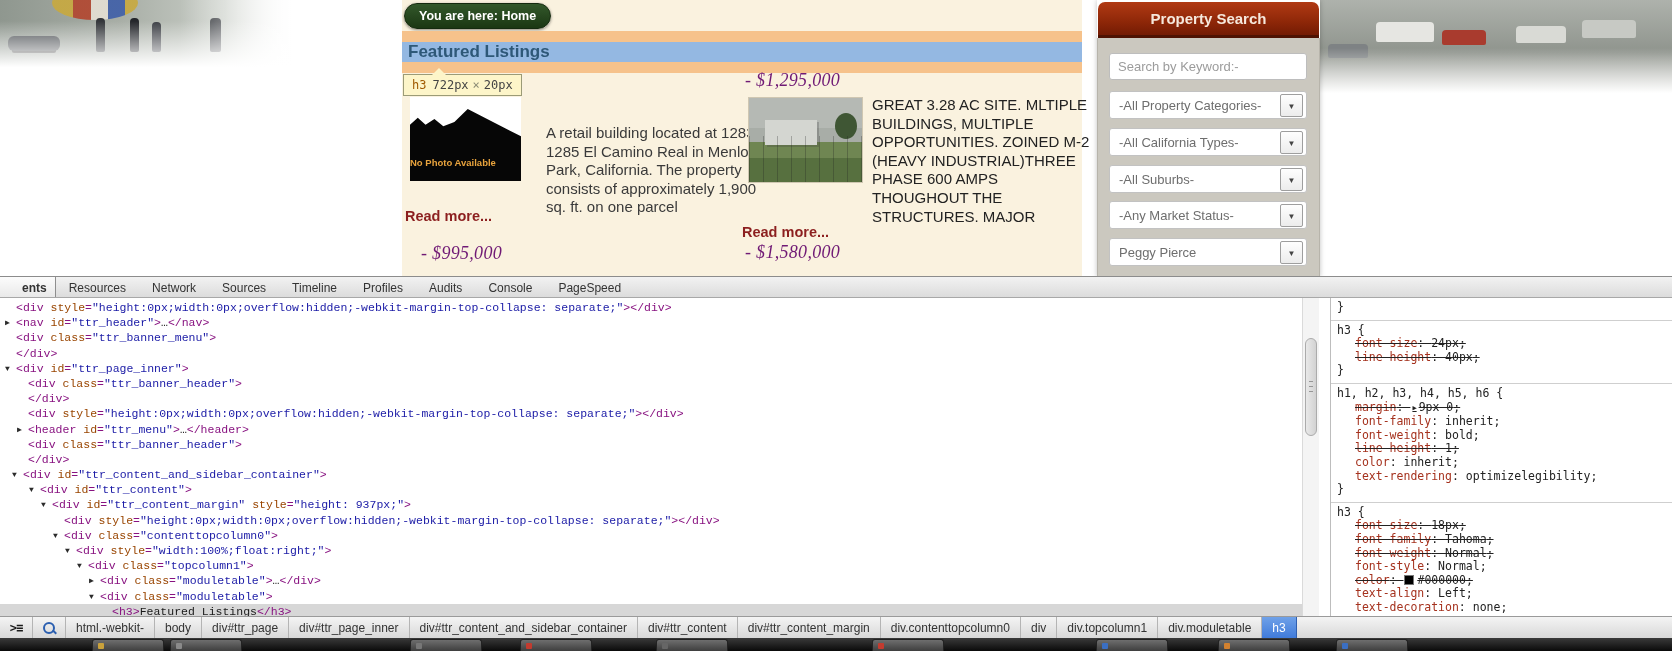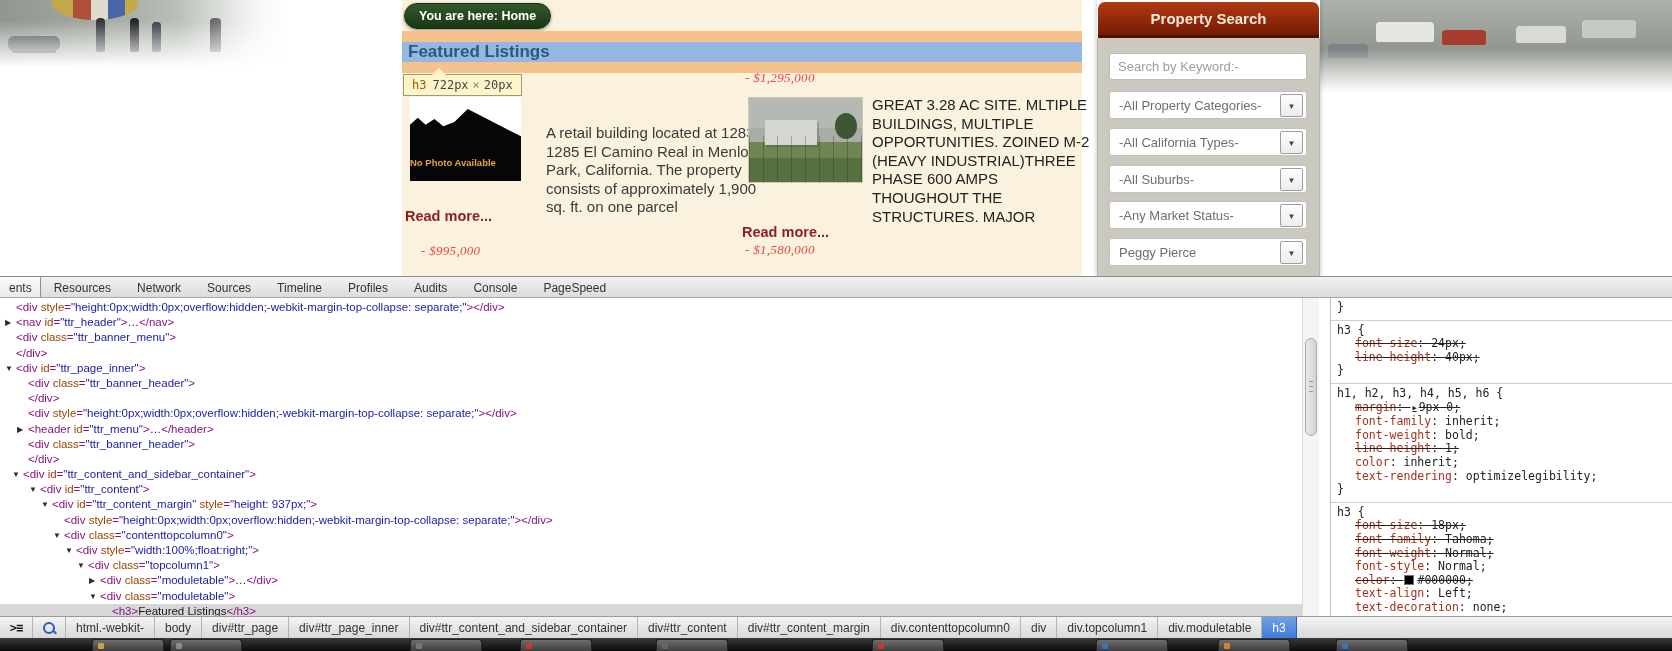--- a/index.html
+++ b/index.html
@@ -40,22 +40,22 @@
   .hl-content{position:absolute;left:402px;top:42px;width:680px;height:20px;background:#94B8E2;}
   .page-title{position:absolute;left:6px;top:0;font-size:17px;font-weight:bold;color:#2E5878;line-height:20px;white-space:nowrap;}
 
   .tooltip{position:absolute;left:403px;top:74px;padding:3px 8px;background:#FDF5C9;border:1px solid #9B9B77;
     font-family:"DejaVu Sans Mono",monospace;font-size:12px;color:#444;white-space:nowrap;}
   .tooltip::before{content:"";position:absolute;left:28px;top:-7px;border-left:7px solid transparent;
     border-right:7px solid transparent;border-bottom:7px solid #FDF5C9;}
   .tt-tag{color:#A05A00;margin-right:6px;}
   .tt-dim{color:#8A8A74;margin:0 4px;}
 
-  .price{position:absolute;font-family:"Liberation Serif",serif;font-style:italic;font-size:13px;
-    color:#ef4444;letter-spacing:.3px;white-space:nowrap;}
+  .price{position:absolute;font-family:"Liberation Serif",serif;font-style:italic;font-size:18px;
+    color:#701a75;letter-spacing:.3px;white-space:nowrap;}
 
   .nophoto{position:absolute;left:410px;top:97px;width:111px;height:84px;background:#fff;overflow:hidden;}
   .sil{position:absolute;left:0;right:0;top:12px;bottom:0;background:#060606;
     clip-path:polygon(0 22%,7% 12%,14% 22%,22% 14%,30% 24%,40% 18%,52% 0%,100% 38%,100% 100%,0 100%);}
   .nptext{position:absolute;bottom:13px;left:0;width:100%;text-align:left;color:#E8A33D;
     font-size:9.5px;font-weight:bold;white-space:nowrap;}
 
   .desc{font-size:15px;line-height:18.6px;color:#3A3A3A;}
   .desc-left{position:absolute;left:546px;top:100px;width:214px;margin-top:24px;}
   .listing-right{position:absolute;left:742px;top:96px;width:348px;font-size:15px;line-height:18.6px;color:#222;}
@@ -82,25 +82,25 @@
   .dd-btn{position:absolute;right:3px;top:2px;width:21px;height:21px;background:linear-gradient(#FEFEFE,#ECECEC);
     border:1px solid #9E9E9E;border-radius:2px;text-align:center;cursor:pointer;}
   .dd-btn span{font-size:8px;color:#444;line-height:21px;}
 
   
   .devtools{position:absolute;left:0;top:276px;width:1672px;height:362px;background:#fff;border-top:1px solid #8C8C8C;box-sizing:content-box;}
   .dt-tabs{height:20px;background:linear-gradient(#F2F2F2,#DCDCDC);border-bottom:1px solid #A8A8A8;
     display:flex;font-size:12px;color:#333;}
   .tab{padding:4px 13px 0;cursor:pointer;white-space:nowrap;}
   .tab.selected{background:linear-gradient(#FCFCFC,#E9E9E9);border-left:1px solid #8E8E8E;border-right:1px solid #8E8E8E;
-    margin-left:-1px;padding:4px 8px 0 9px;}
+    margin-left:-1px;padding:4px 8px 0 22px;font-weight:bold;}
 
   .dt-main{position:absolute;left:0;top:21px;right:0;bottom:23px;background:#fff;overflow:hidden;}
   .dt-tree{position:absolute;left:0;top:0;width:1302px;bottom:0;overflow:hidden;padding-top:2px;
-    font-family:Liberation Sans, sans-serif;font-size:11.5px;color:#1A1A1A;}
+    font-family:Liberation Mono, monospace;font-size:11.5px;color:#1A1A1A;}
   .trow{height:15.2px;line-height:15.2px;white-space:nowrap;cursor:default;}
   .trow.selected{background:#D7D7D7;}
   .arrow{display:inline-block;width:11px;margin-left:-11px;color:#2B2B2B;font-size:8px;text-align:left;vertical-align:1px;}
   .c-tag,.c-pu{color:#881280}.c-attr{color:#994500}.c-val{color:#1A1AA6}
 
   .dt-scrollbar{position:absolute;left:1302px;top:0;bottom:0;width:16px;background:#F4F4F4;border-left:1px solid #DADADA;}
   .sthumb{position:absolute;left:2px;right:2px;top:40px;height:96px;border:1px solid #ABABAB;border-radius:7px;
     background:linear-gradient(90deg,#E9E9E9,#D2D2D2);}
   .sthumb i{display:block;height:1px;background:#969696;margin:0 3px;}
   .sthumb i:first-child{margin-top:42px;} .sthumb i + i{margin-top:4px;}

